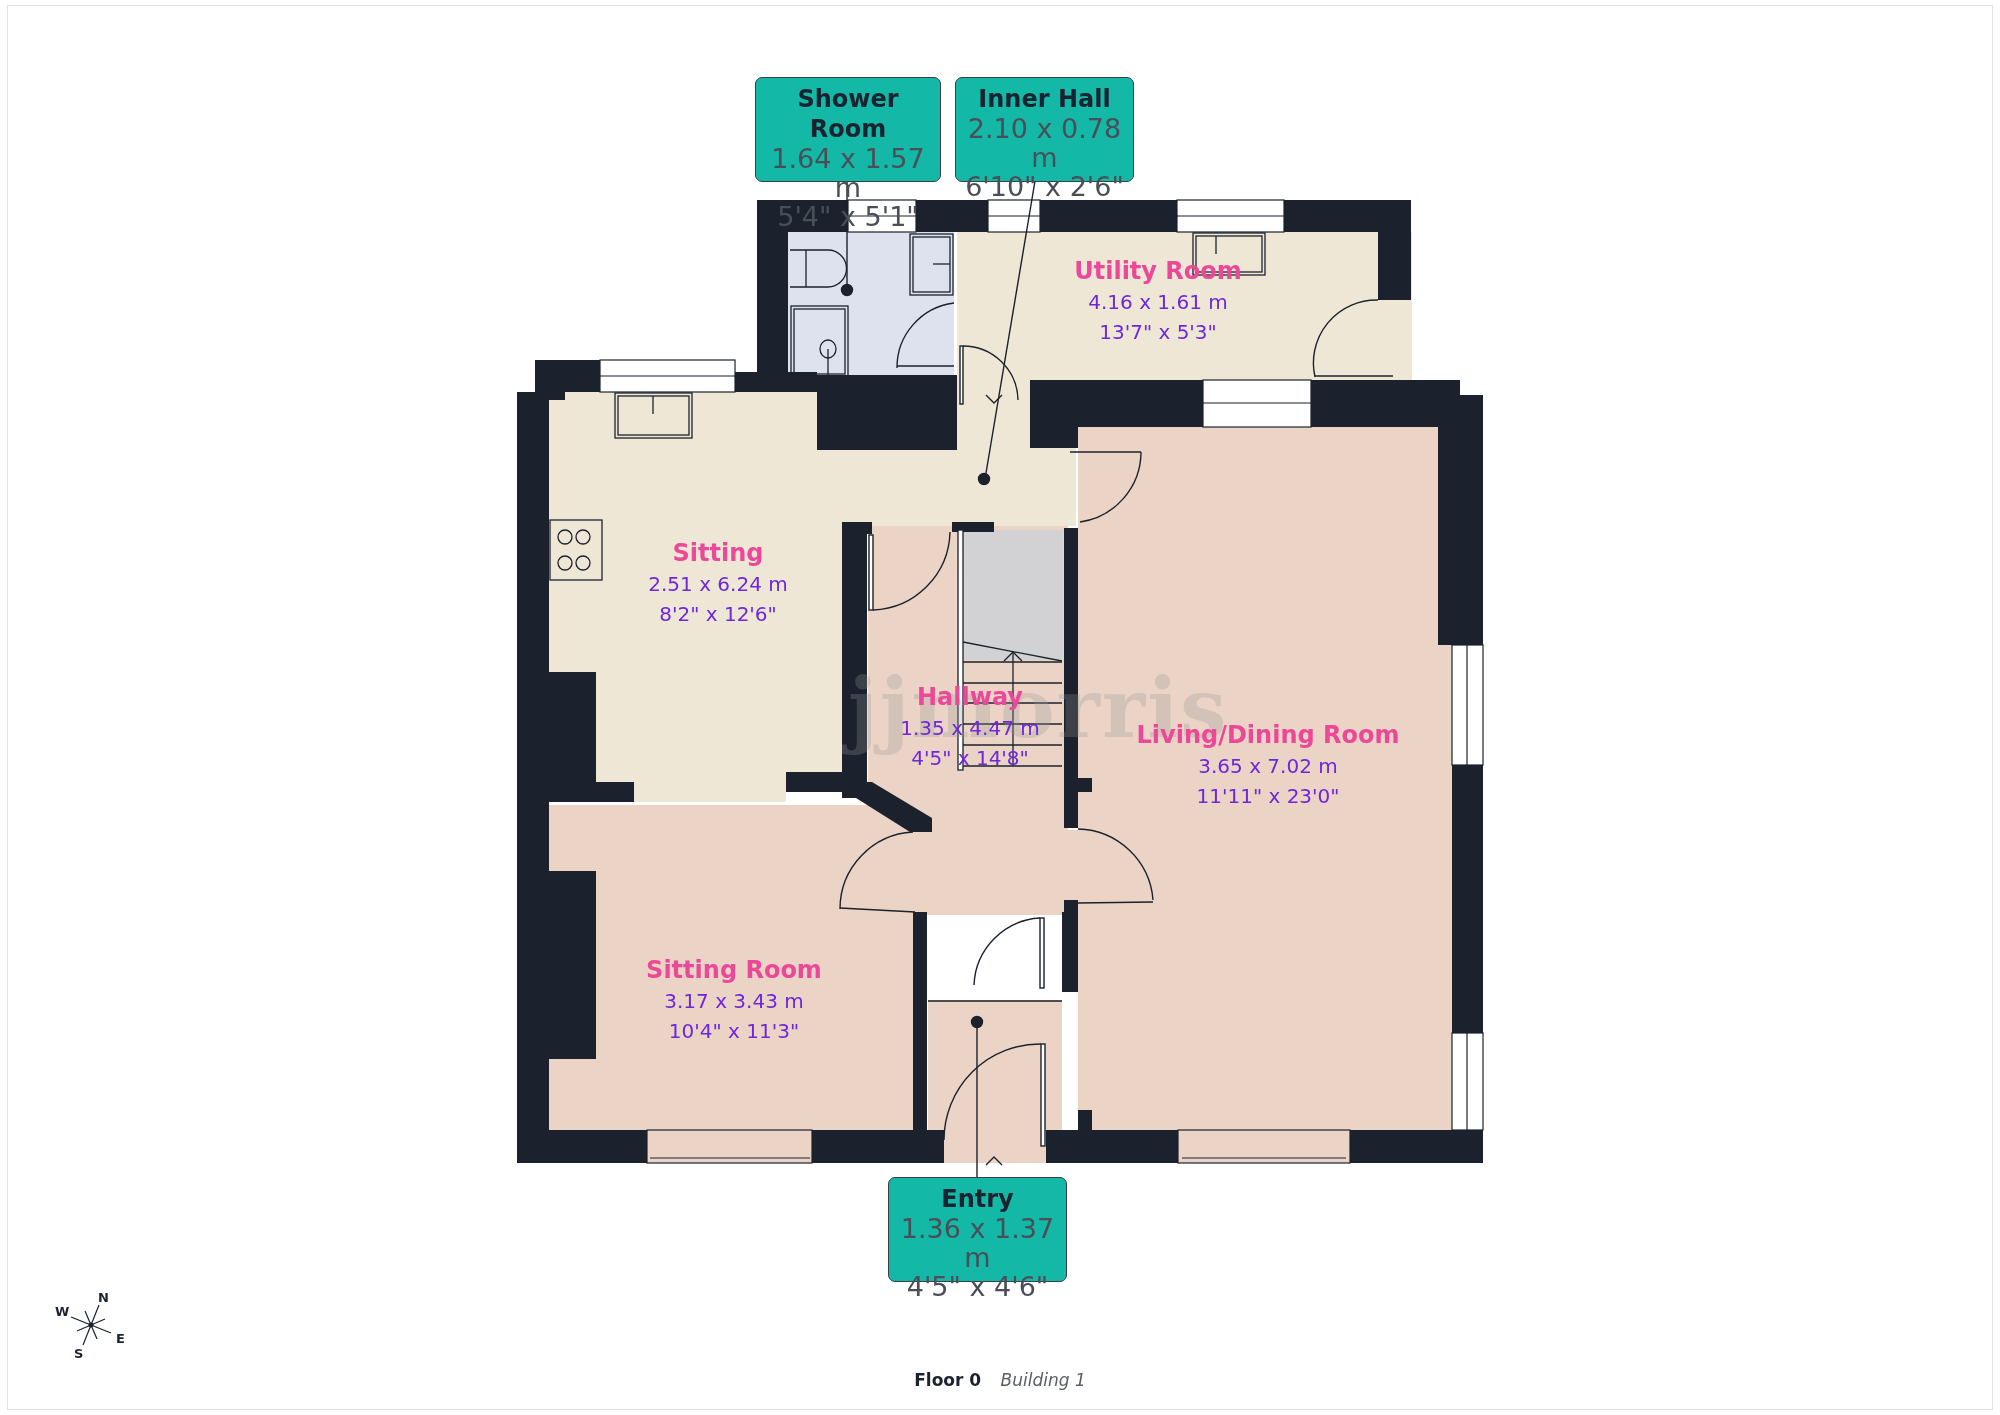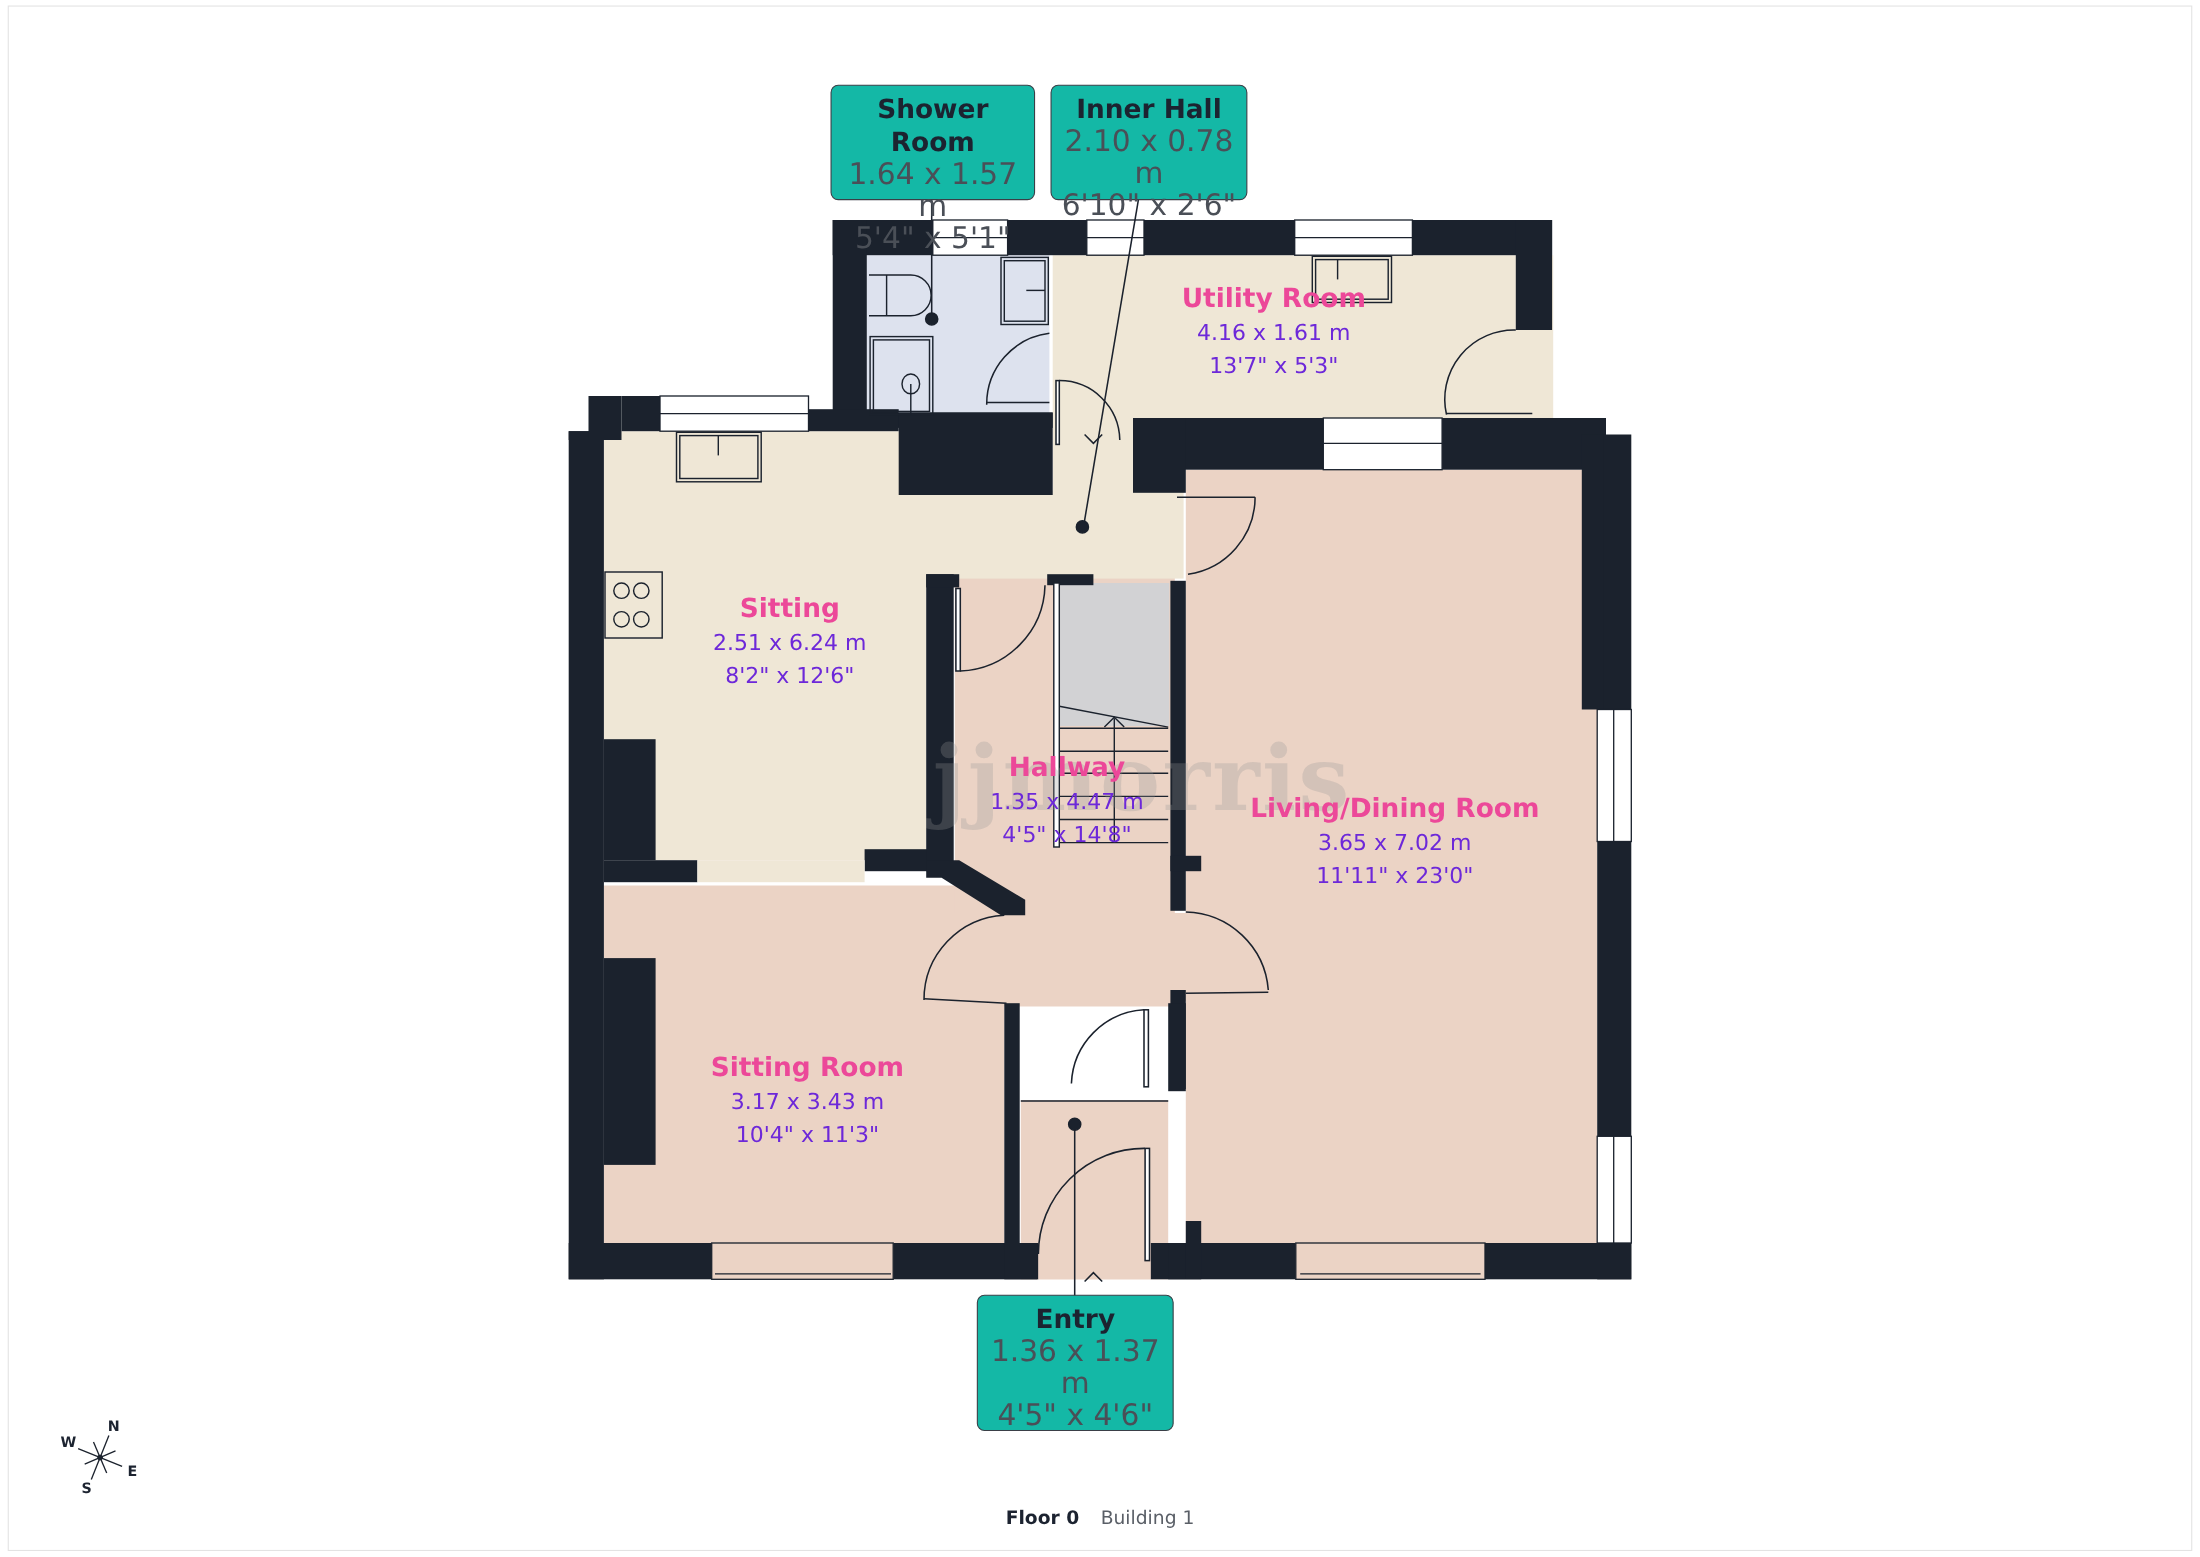--- a/index.html
+++ b/index.html
@@ -12,21 +12,21 @@
              box-sizing:border-box; text-align:center; color:#1c2330; }
   .callout .t { font-weight:bold; font-size:24px; line-height:30px; margin-top:6px; }
   .callout .d { font-size:27px; line-height:29px; color:#4a4f57; }
   .room-label { position:absolute; text-align:center; transform:translateX(-50%); white-space:nowrap; }
   .room-label .t { font-weight:bold; font-size:24px; line-height:32px; color:#ec4899; }
   .room-label .d { font-size:20px; line-height:30px; color:#6d28d9; }
   .watermark { position:absolute; left:848px; top:660px; font-family:"DejaVu Serif", serif;
                font-size:82px; font-weight:bold; color:rgba(150,150,150,0.28); letter-spacing:2px; }
   .footer { position:absolute; top:1370px; left:0; width:2000px; text-align:center; font-size:17px; }
   .footer .floor { font-weight:bold; color:#1c2330; margin-right:14px; }
-  .footer .bld { color:#5a5f67; }
+  .footer .bld { color:#5a5f67;font-style:italic; }
   .compass { position:absolute; left:50px; top:1285px; width:90px; height:80px; }
   .compass span { position:absolute; font-size:13px; font-weight:bold; color:#1c2330; }
 </style>
 </head>
 <body>
 
 <div class="page-border"></div>
 
 <svg class="plan" width="2000" height="1415" viewBox="0 0 2000 1415">
 
@@ -257,21 +257,21 @@
   <div class="d">1.64 x 1.57 m</div>
   <div class="d">5'4" x 5'1"</div>
 </div>
 
 <div class="callout" style="left:955px; top:77px; width:179px; height:105px;">
   <div class="t">Inner Hall</div>
   <div class="d">2.10 x 0.78 m</div>
   <div class="d">6'10" x 2'6"</div>
 </div>
 
-<div class="callout" style="left:888px; top:1177px; width:179px; height:124px;">
+<div class="callout" style="left:888px; top:1177px; width:179px; height:105px;">
   <div class="t">Entry</div>
   <div class="d">1.36 x 1.37 m</div>
   <div class="d">4'5" x 4'6"</div>
 </div>
 
 <div class="compass">
   <span style="left:48px; top:5px;">N</span>
   <span style="left:5px; top:19px;">W</span>
   <span style="left:66px; top:46px;">E</span>
   <span style="left:24px; top:61px;">S</span>

